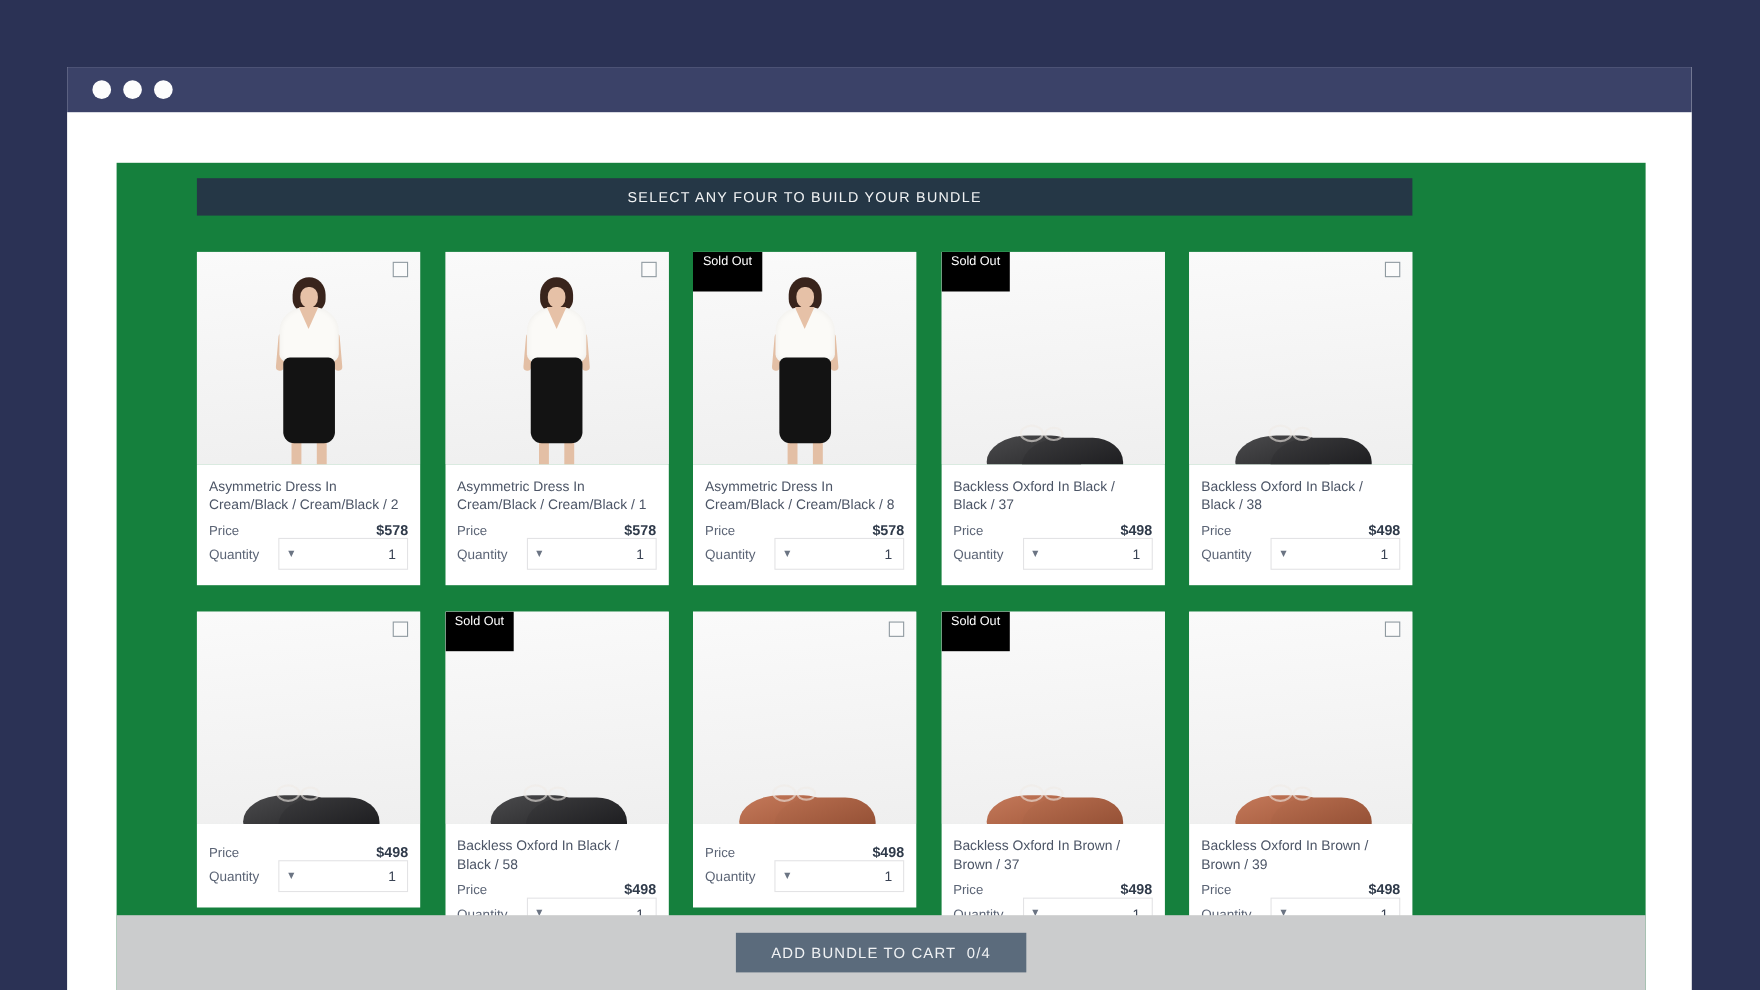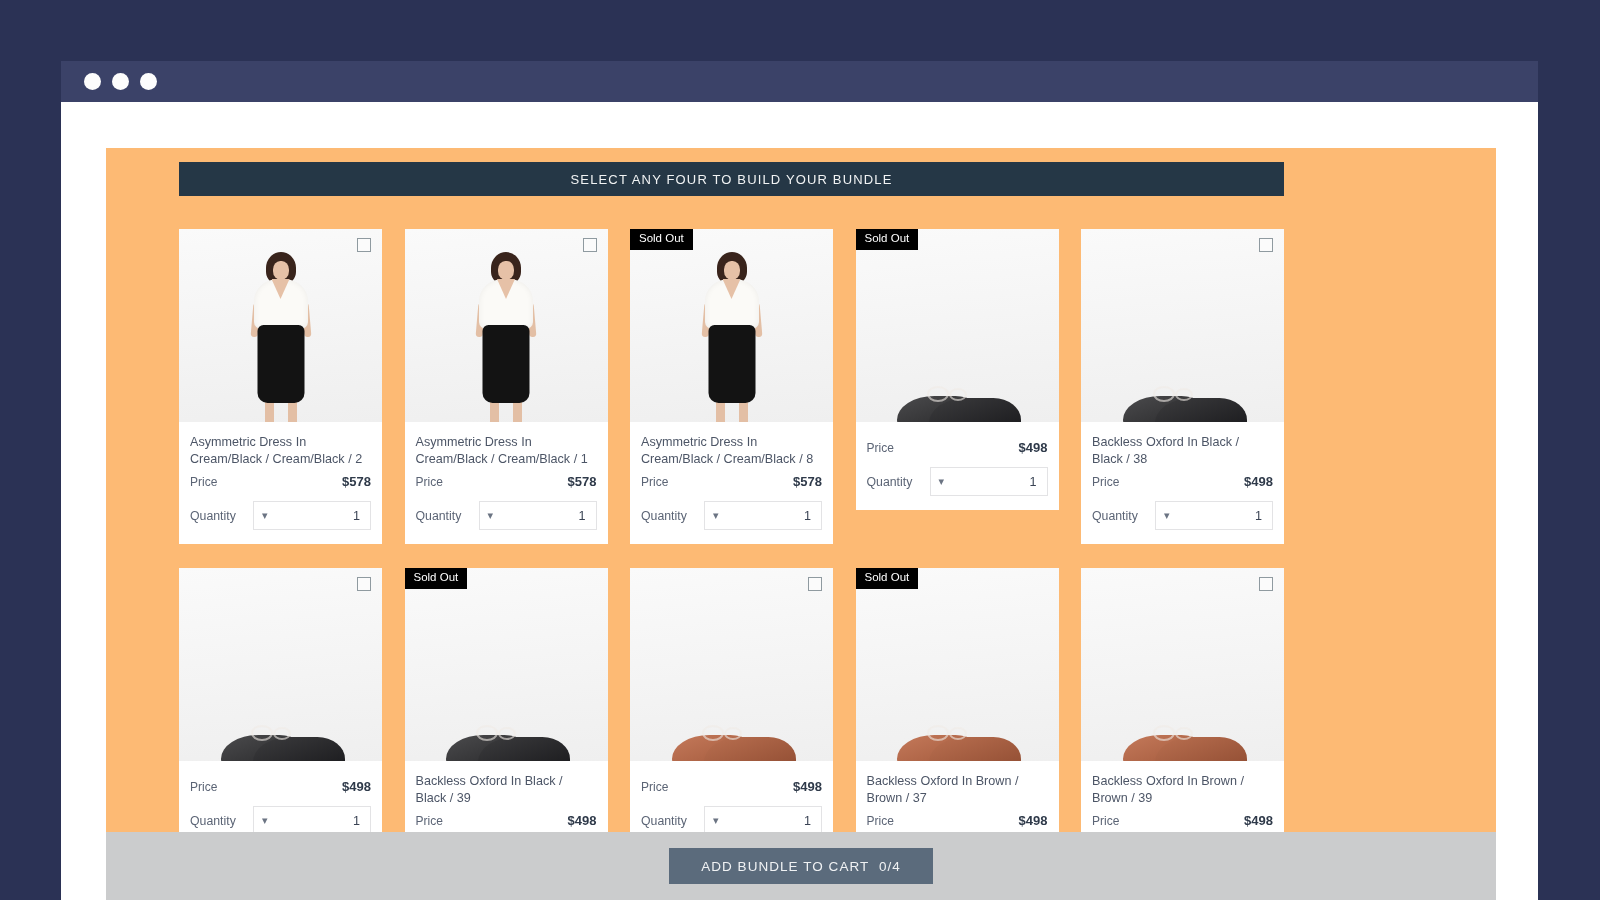--- a/index.html
+++ b/index.html
@@ -52,21 +52,21 @@
     font-weight: 400;
   }
 
   
   #stage {
     position: absolute;
     left: 45px;
     top: 87px;
     width: 1390px;
     height: 752px;
-    background: #fdba74;
+    background: #15803d;
     overflow: hidden;
   }
   #stage-inner {
     position: absolute;
     left: 73px;
     top: 0;
     width: 1105px;
   }
 
   
@@ -103,21 +103,21 @@
     overflow: hidden;
   }
 
   .sold-out-badge {
     position: absolute;
     left: 0;
     top: 0;
     background: #000000;
     color: #ffffff;
     font-size: 11.5px;
-    padding: 4px 9px 5px 9px;
+    padding: 4px 9px 20px 9px;
     z-index: 4;
     line-height: 1;
   }
   .select-checkbox {
     position: absolute;
     right: 11px;
     top: 9px;
     width: 14px;
     height: 14px;
     border: 1.5px solid #8f9aa0;
@@ -236,21 +236,21 @@
     justify-content: space-between;
     align-items: baseline;
     margin-top: 6px;
   }
   .price-label { font-size: 12px; color: #5b6475; }
   .price-value { font-size: 13px; color: #2f3a4a; font-weight: bold; }
   .qty-row {
     display: flex;
     align-items: center;
     justify-content: space-between;
-    margin-top: 12px;
+    margin-top: 0;
   }
   .qty-label { font-size: 12.3px; color: #5b6475; }
   .qty-select {
     width: 118px;
     height: 29px;
     border: 1px solid #e3e3e5;
     background: #ffffff;
     display: flex;
     align-items: center;
     justify-content: space-between;
@@ -411,20 +411,21 @@
                   <div class="shoe-fig shoe-black">
                     <div class="shoe-back"></div>
                     <div class="shoe-front"></div>
                     <div class="lace"></div>
                     <div class="lace lace2"></div>
                   </div>
                 </div>
                 <div class="sold-out-badge">Sold Out</div>
               </div>
               <div class="info">
+                <div class="product-title">Backless Oxford In Black / Black / 37</div>
                 <div class="price-row">
                   <span class="price-label">Price</span>
                   <span class="price-value">$498</span>
                 </div>
                 <div class="qty-row">
                   <span class="qty-label">Quantity</span>
                   <div class="qty-select">
                     <span class="qty-chevron">▾</span>
                     <span class="qty-value">1</span>
                   </div>
@@ -490,21 +491,21 @@
                   <div class="shoe-fig shoe-black">
                     <div class="shoe-back"></div>
                     <div class="shoe-front"></div>
                     <div class="lace"></div>
                     <div class="lace lace2"></div>
                   </div>
                 </div>
                 <div class="sold-out-badge">Sold Out</div>
               </div>
               <div class="info">
-                <div class="product-title">Backless Oxford In Black / Black / 39</div>
+                <div class="product-title">Backless Oxford In Black / Black / 58</div>
                 <div class="price-row">
                   <span class="price-label">Price</span>
                   <span class="price-value">$498</span>
                 </div>
                 <div class="qty-row">
                   <span class="qty-label">Quantity</span>
                   <div class="qty-select">
                     <span class="qty-chevron">▾</span>
                     <span class="qty-value">1</span>
                   </div>

